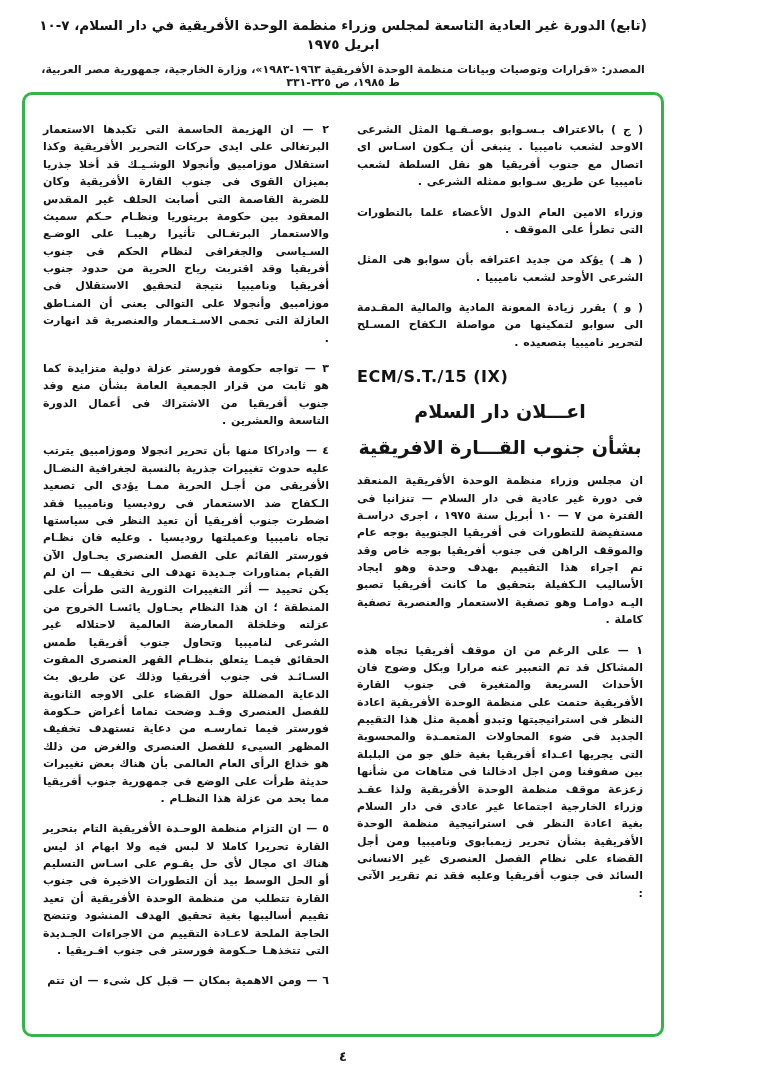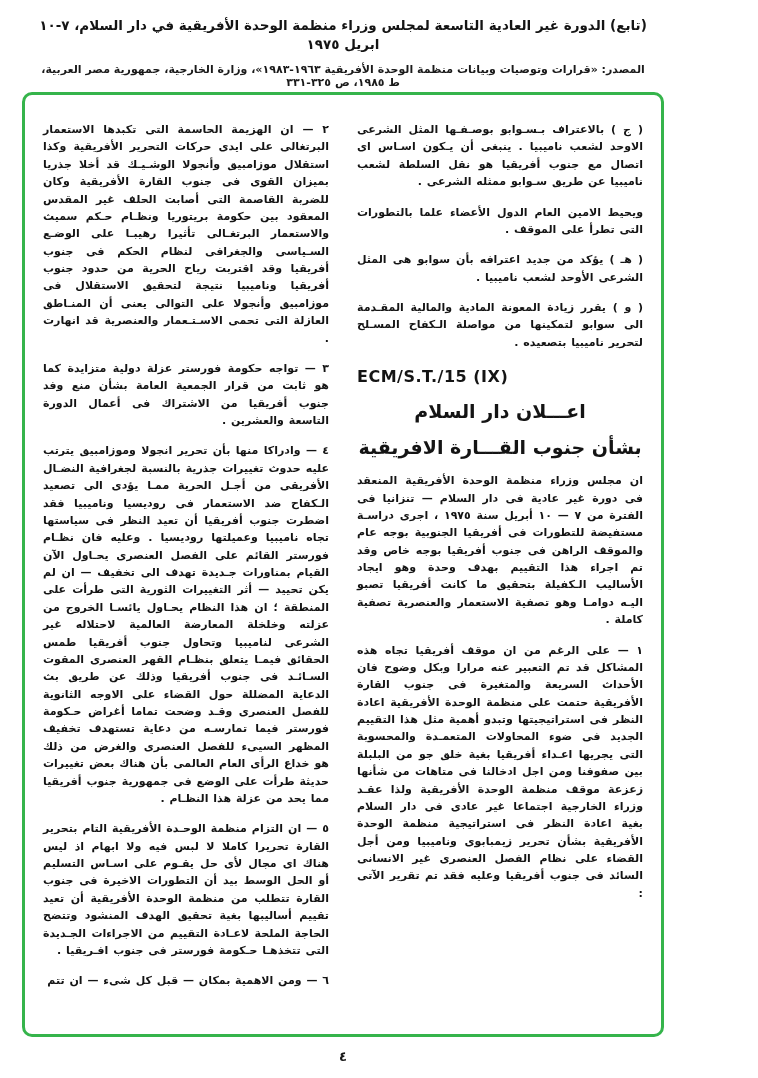--- a/index.html
+++ b/index.html
@@ -80,21 +80,21 @@
   <div class="doc-header">
     <div class="title">(تابع) الدورة غير العادية التاسعة لمجلس وزراء منظمة الوحدة الأفريقية في دار السلام، ٧-١٠ ابريل ١٩٧٥</div>
     <div class="source">المصدر: «قرارات وتوصيات وبيانات منظمة الوحدة الأفريقية ١٩٦٣-١٩٨٣»، وزارة الخارجية، جمهورية مصر العربية، ط ١٩٨٥، ص ٣٢٥-٣٣١</div>
   </div>
 
   <div class="content-box">
     <div class="columns">
 
       <div class="col">
         <p>( ج ) بالاعتراف بـسـوابو بوصـفـها المثل الشرعى الاوحد لشعب ناميبيا . ينبغى أن يـكون اسـاس اى اتصال مع جنوب أفريقيا هو نقل السلطة لشعب ناميبيا عن طريق سـوابو ممثله الشرعى .</p>
-        <p>ويحيط الامين العام الدول الأعضاء علما بالتطورات التى تطرأ على الموقف .</p>
+        <p>وزراء الامين العام الدول الأعضاء علما بالتطورات التى تطرأ على الموقف .</p>
         <p>( هـ ) يؤكد من جديد اعترافه بأن سوابو هى المثل الشرعى الأوحد لشعب ناميبيا .</p>
         <p>( و ) يقرر زيادة المعونة المادية والمالية المقـدمة الى سوابو لتمكينها من مواصلة الـكفاح المسـلح لتحرير ناميبيا بتصعيده .</p>
         <div class="doc-ref">ECM/S.T./15 (IX)</div>
         <div class="sec-heading">اعـــلان دار السلام</div>
         <div class="sec-heading">بشأن جنوب القـــارة الافريقية</div>
         <p>ان مجلس وزراء منظمة الوحدة الأفريقية المنعقد فى دورة غير عادية فى دار السلام — تنزانيا فى الفترة من ٧ — ١٠ أبريل سنة ١٩٧٥ ، اجرى دراسـة مستفيضة للتطورات فى أفريقيا الجنوبية بوجه عام والموقف الراهن فى جنوب أفريقيا بوجه خاص وقد تم اجراء هذا التقييم بهدف وحدة وهو ايجاد الأساليب الـكفيلة بتحقيق ما كانت أفريقيا تصبو اليـه دوامـا وهو تصفية الاستعمار والعنصرية تصفية كاملة .</p>
         <p>١ — على الرغم من ان موقف أفريقيا تجاه هذه المشاكل قد تم التعبير عنه مرارا وبكل وضوح فان الأحداث السريعة والمتغيرة فى جنوب القارة الأفريقية حتمت على منظمة الوحدة الأفريقية اعادة النظر فى استراتيجيتها وتبدو أهمية مثل هذا التقييم الجديد فى ضوء المحاولات المتعمـدة والمحسوبة التى يجريها اعـداء أفريقيا بغية خلق جو من البلبلة بين صفوفنا ومن اجل ادخالنا فى متاهات من شأنها زعزعة موقف منظمة الوحدة الأفريقية ولذا عقـد وزراء الخارجية اجتماعا غير عادى فى دار السلام بغية اعادة النظر فى استراتيجية منظمة الوحدة الأفريقية بشأن تحرير زيمبابوى وناميبيا ومن أجل القضاء على نظام الفصل العنصرى غير الانسانى السائد فى جنوب أفريقيا وعليه فقد تم تقرير الآتى :</p>
       </div>
 
       <div class="col">

